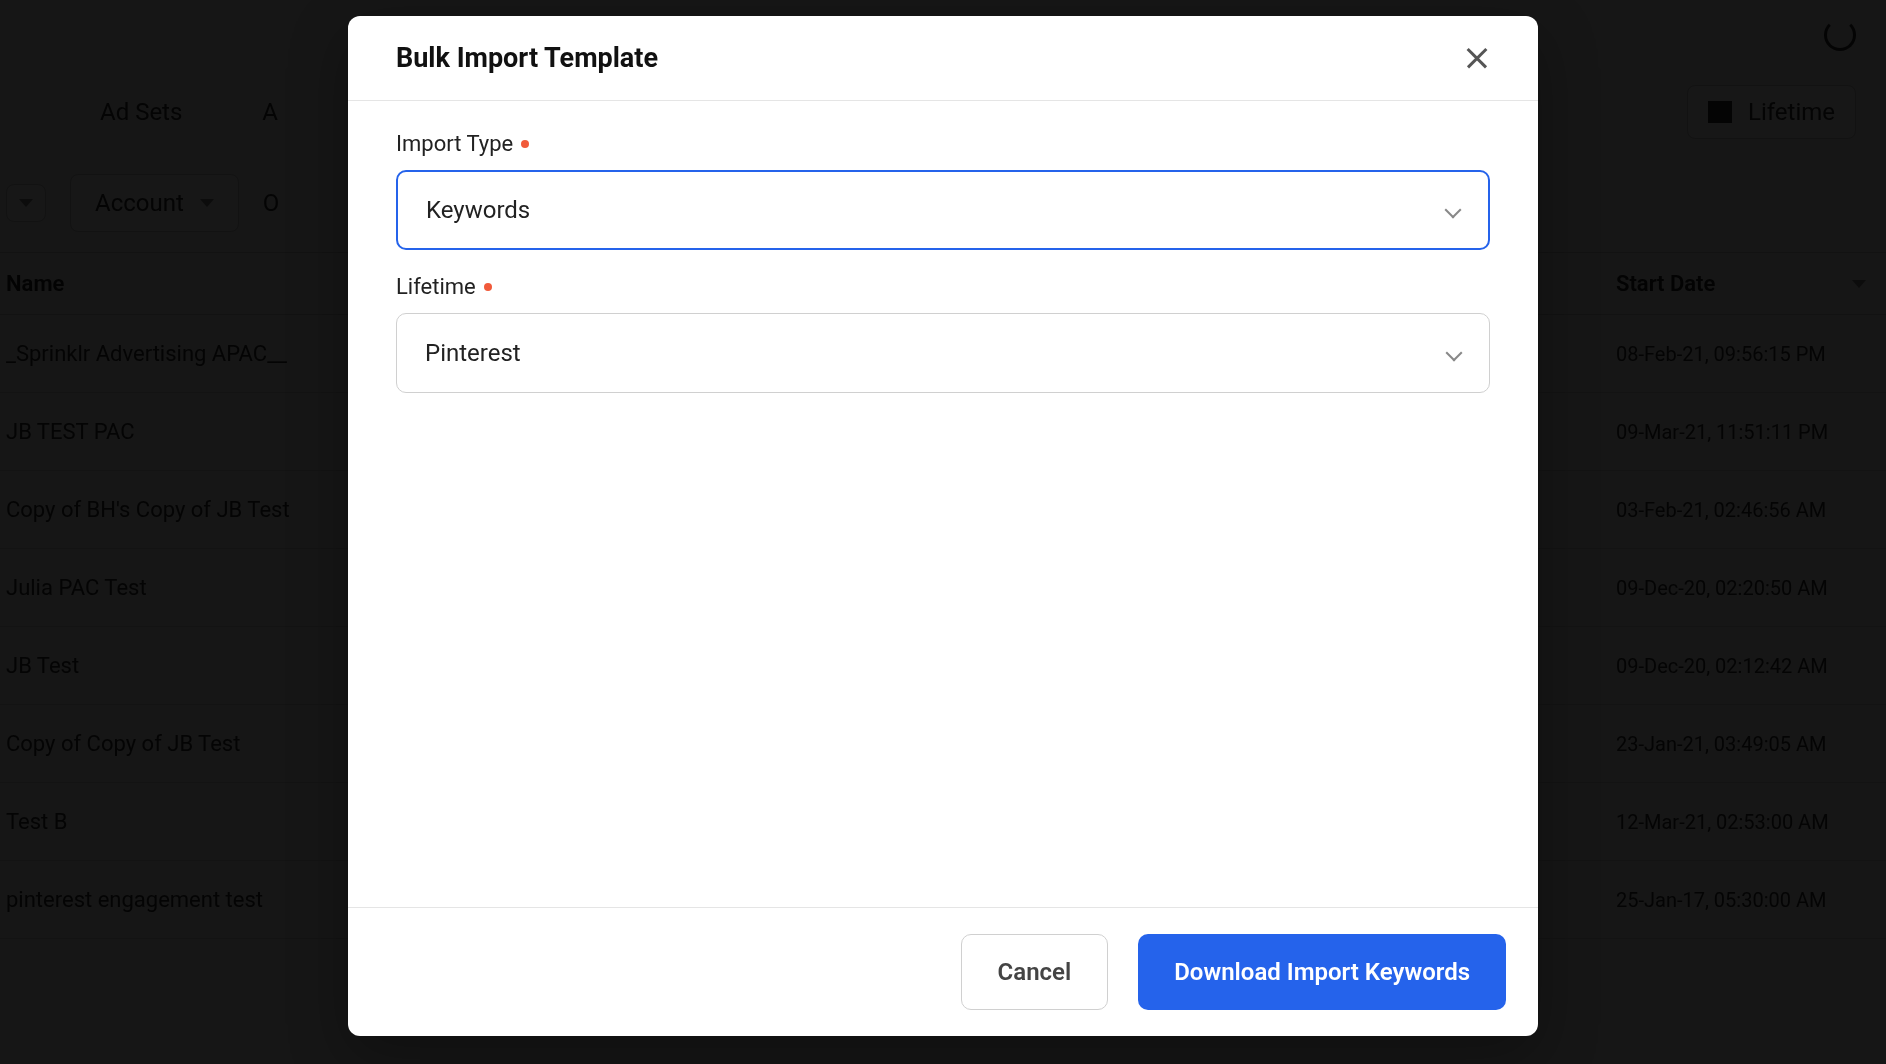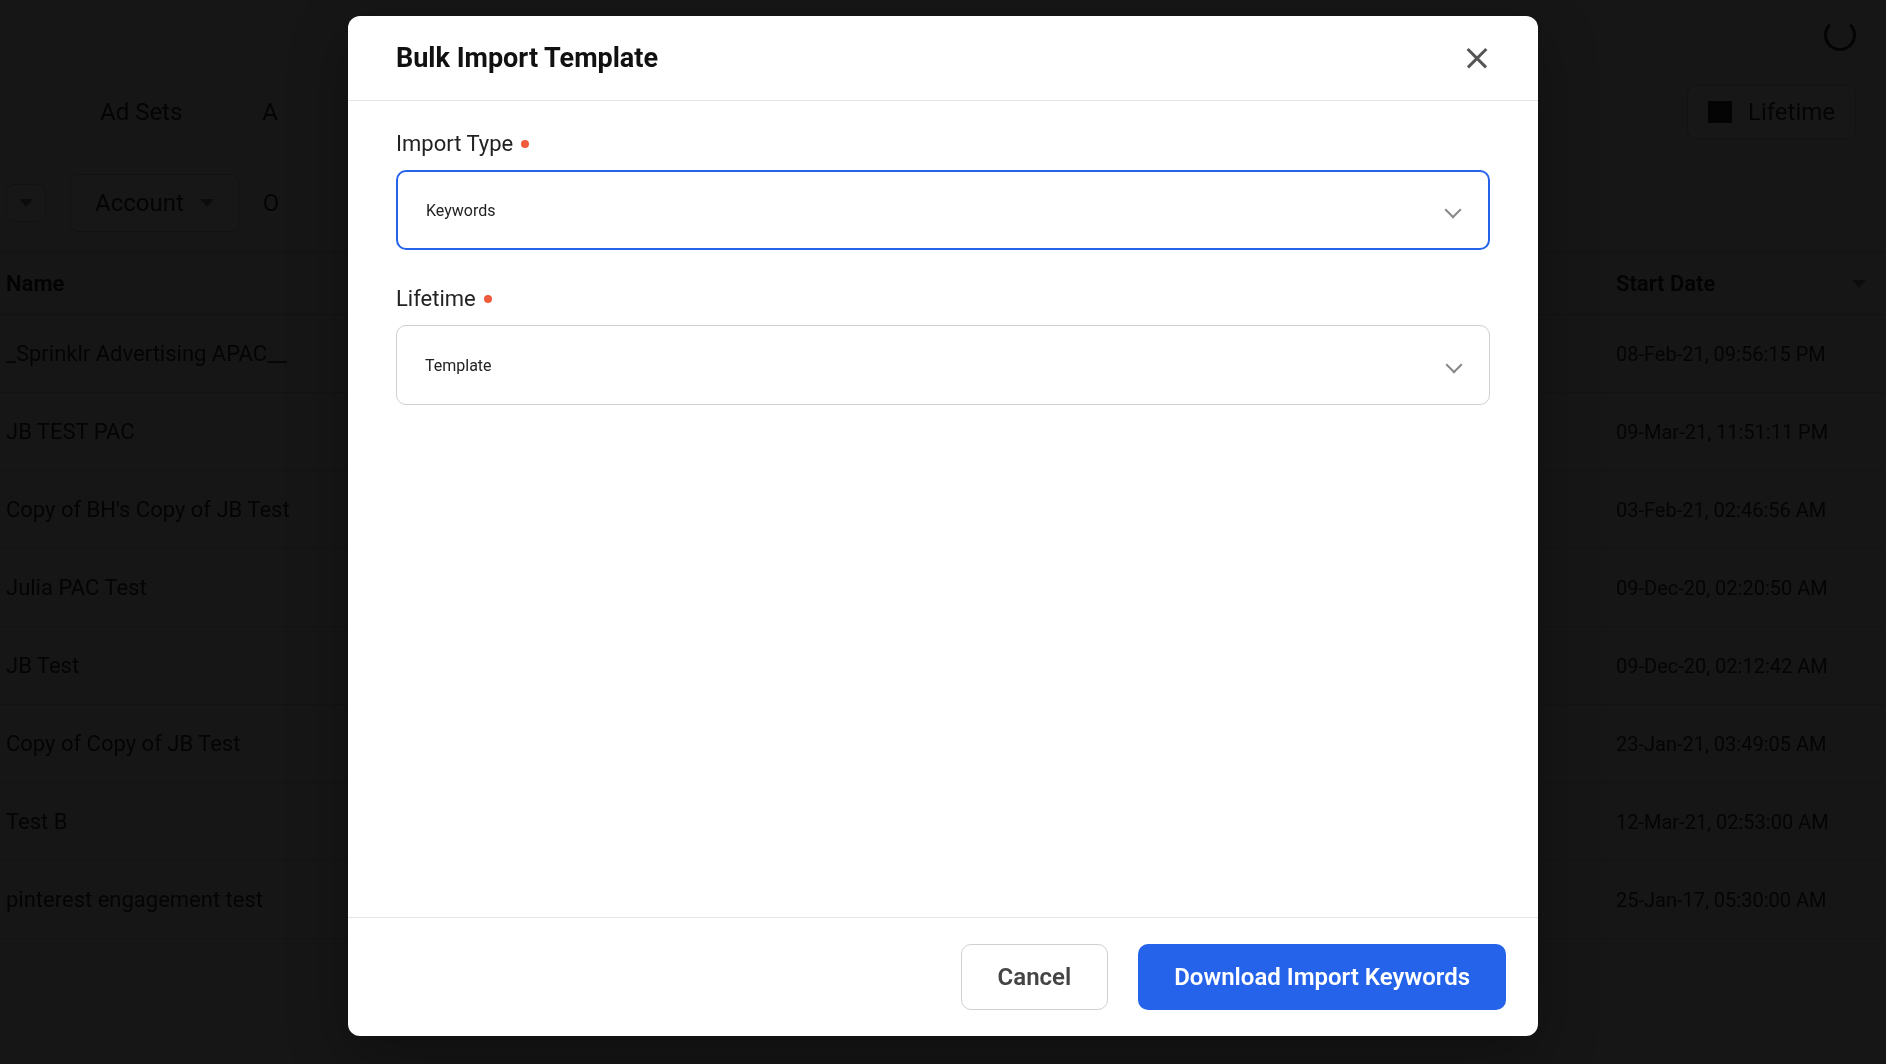--- a/index.html
+++ b/index.html
@@ -177,21 +177,21 @@
       height: 2.5px;
       background: #555;
     }
     .close-icon::before { transform: translate(-50%, -50%) rotate(45deg); }
     .close-icon::after { transform: translate(-50%, -50%) rotate(-45deg); }
     .modal-body {
       flex: 1;
       padding: 30px 48px;
     }
     .field-group {
-      margin-bottom: 36px;
+      margin-bottom: 24px;
     }
     .field-label {
       font-size: 22px;
       color: #222;
       margin-bottom: 14px;
       display: flex;
       align-items: center;
       gap: 8px;
     }
     .required-dot {
@@ -203,21 +203,21 @@
     }
     .select-box {
       width: 100%;
       height: 80px;
       border: 1.8px solid #d0d0d0;
       border-radius: 10px;
       display: flex;
       align-items: center;
       justify-content: space-between;
       padding: 0 28px;
-      font-size: 16px;
+      font-size: 24px;
       color: #222;
       cursor: pointer;
       background: white;
     }
     .select-box.focused {
       border: 2px solid #2563eb;
     }
     .chevron-down {
       width: 16px;
       height: 16px;
@@ -235,21 +235,21 @@
       transform: rotate(45deg);
     }
     .modal-footer {
       border-top: 1px solid #e5e5e5;
       padding: 26px 32px;
       display: flex;
       justify-content: flex-end;
       gap: 30px;
     }
     .btn {
-      height: 66px;
+      height: 76px;
       padding: 0 36px;
       border-radius: 10px;
       font-size: 24px;
       font-weight: 600;
       cursor: pointer;
       display: flex;
       align-items: center;
       justify-content: center;
       border: none;
     }
@@ -350,21 +350,21 @@
           <span>Keywords</span>
           <span class="chevron-down"></span>
         </div>
       </div>
       <div class="field-group">
         <div class="field-label">
           <span>Lifetime</span>
           <span class="required-dot"></span>
         </div>
         <div class="select-box">
-          <span>Template</span>
+          <span>Pinterest</span>
           <span class="chevron-down"></span>
         </div>
       </div>
     </div>
     <div class="modal-footer">
       <button class="btn btn-secondary">Cancel</button>
       <button class="btn btn-primary">Download Import Keywords</button>
     </div>
   </div>
 </div>

